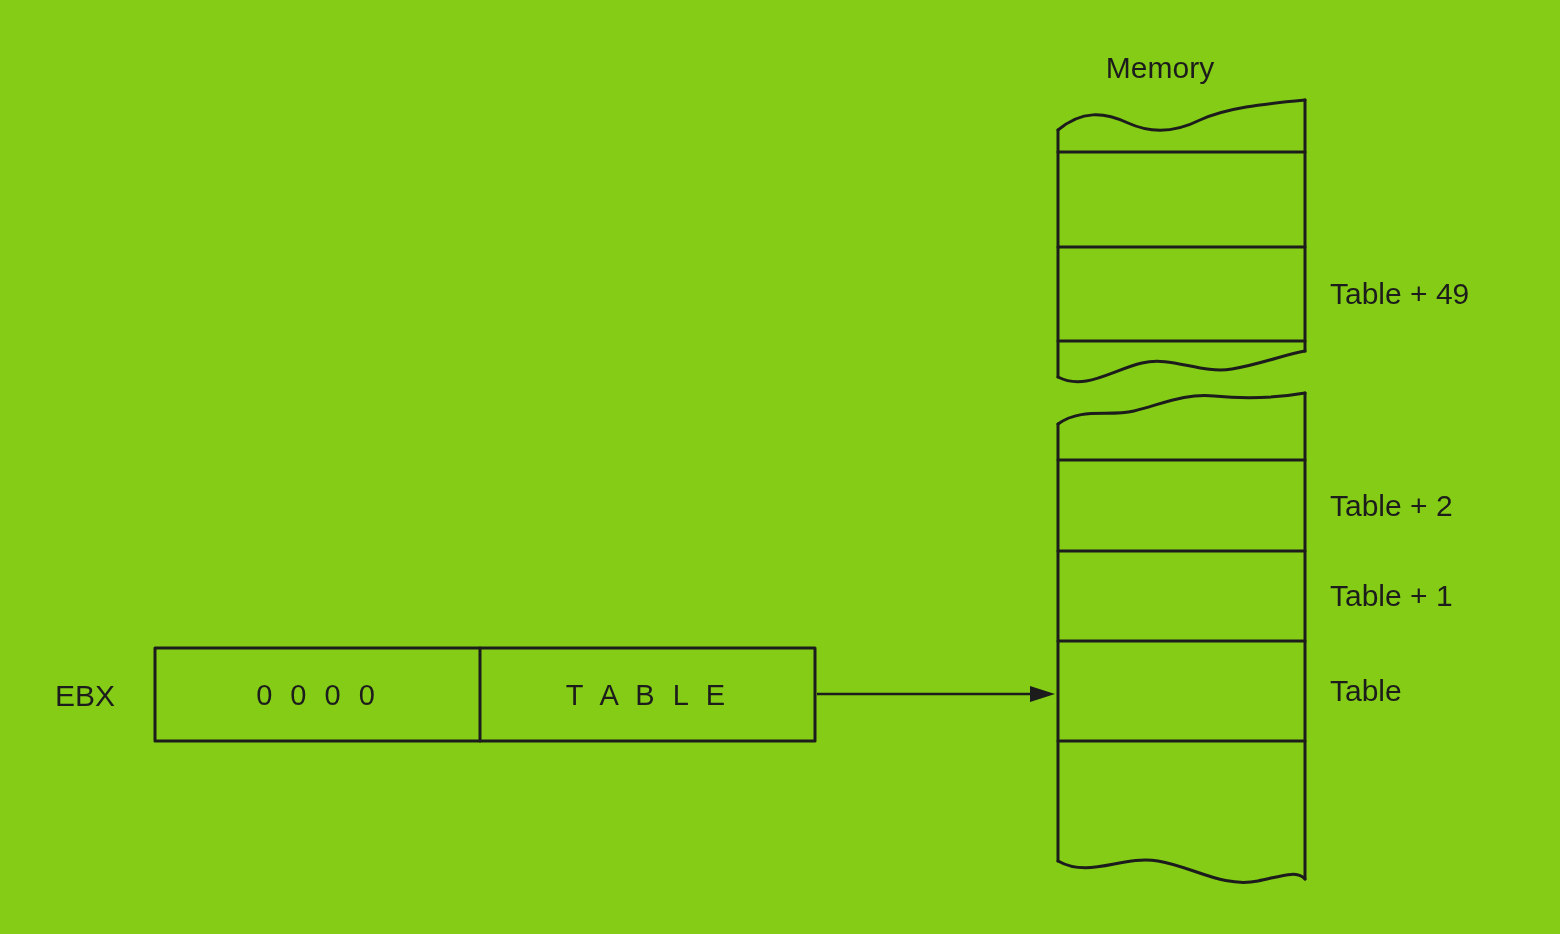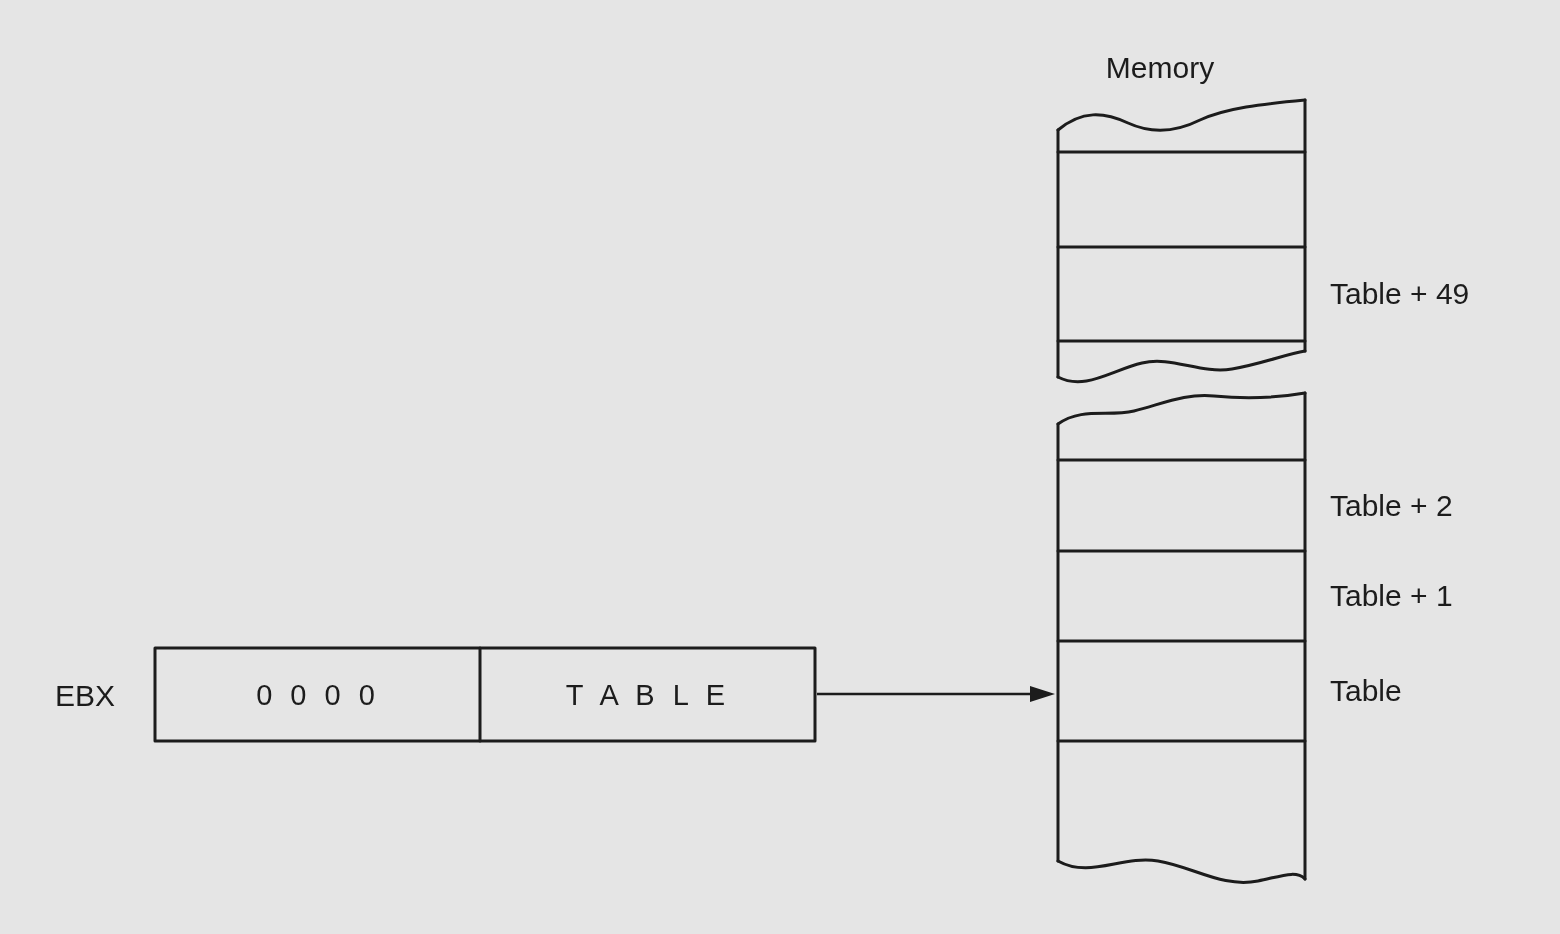--- a/index.html
+++ b/index.html
@@ -4,21 +4,21 @@
 <style>
   html, body {
     margin: 0;
     padding: 0;
     background: #ffffff;
   }
   .canvas {
     position: relative;
     width: 1560px;
     height: 934px;
-    background: #e5e5e5;
+    background: #84cc16;
     overflow: hidden;
     font-family: "Liberation Sans", sans-serif;
   }
   .canvas svg {
     position: absolute;
     left: 0;
     top: 0;
   }
   .diagram-line {
     fill: none;

